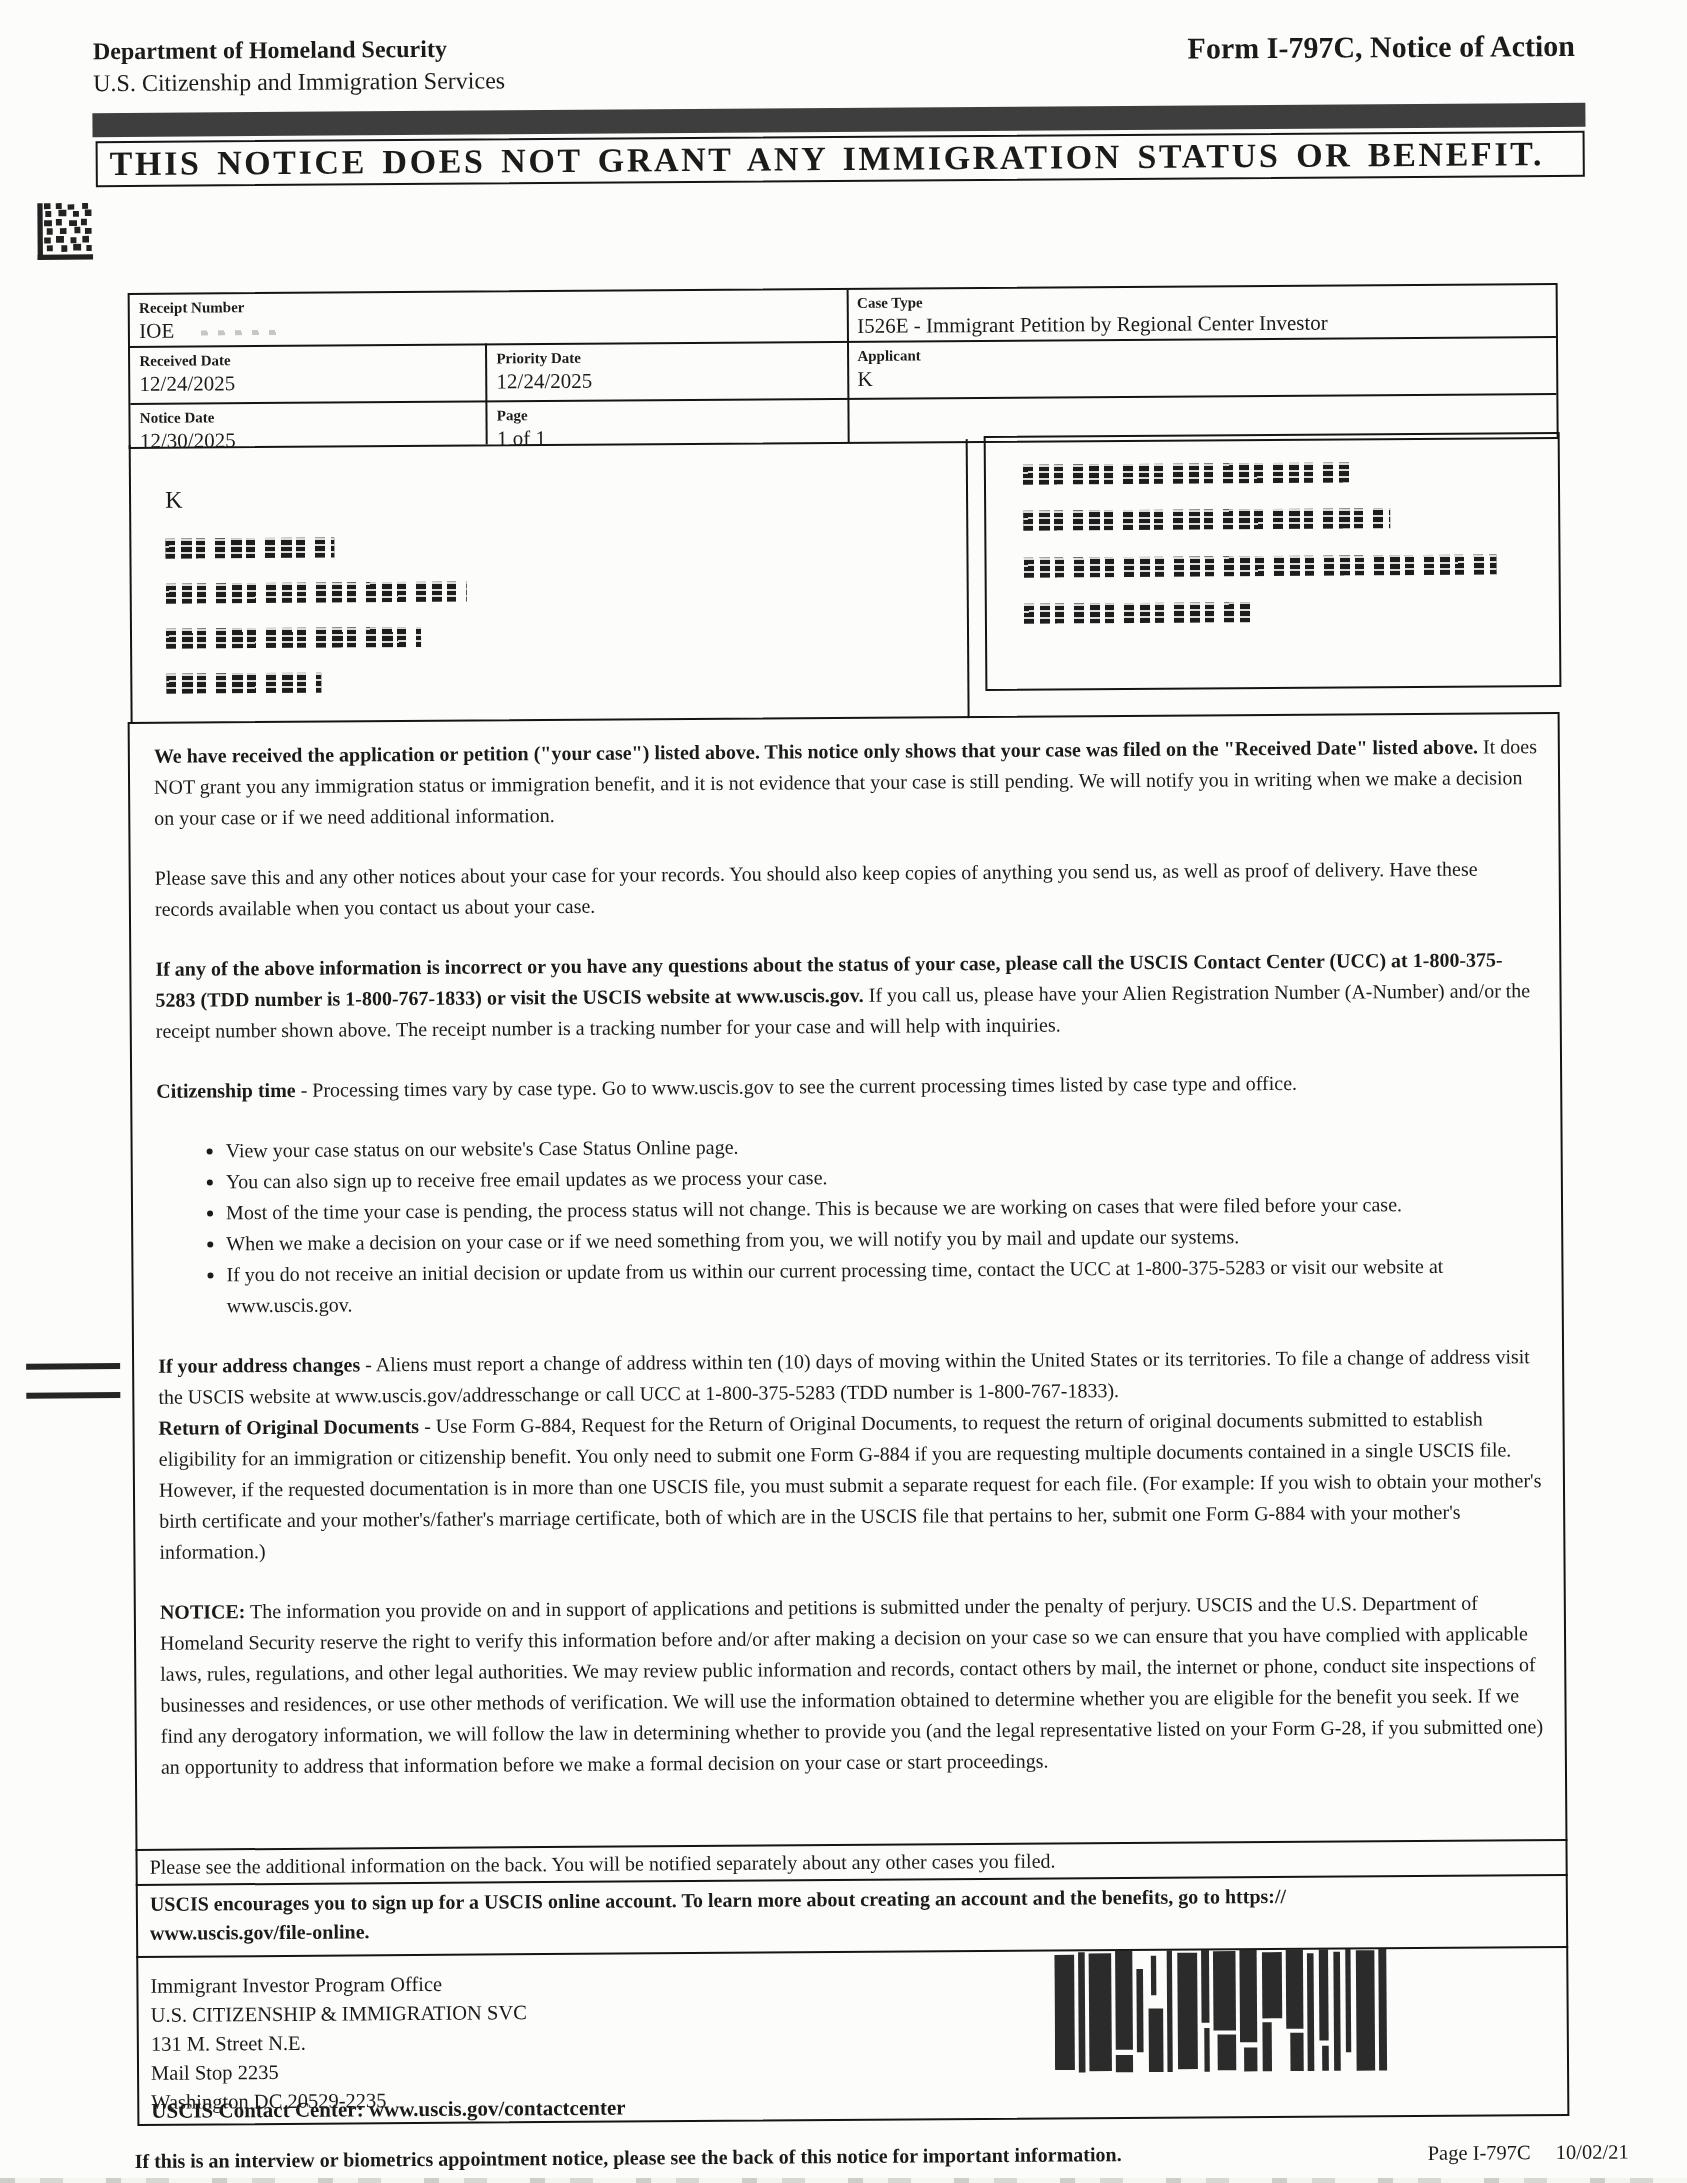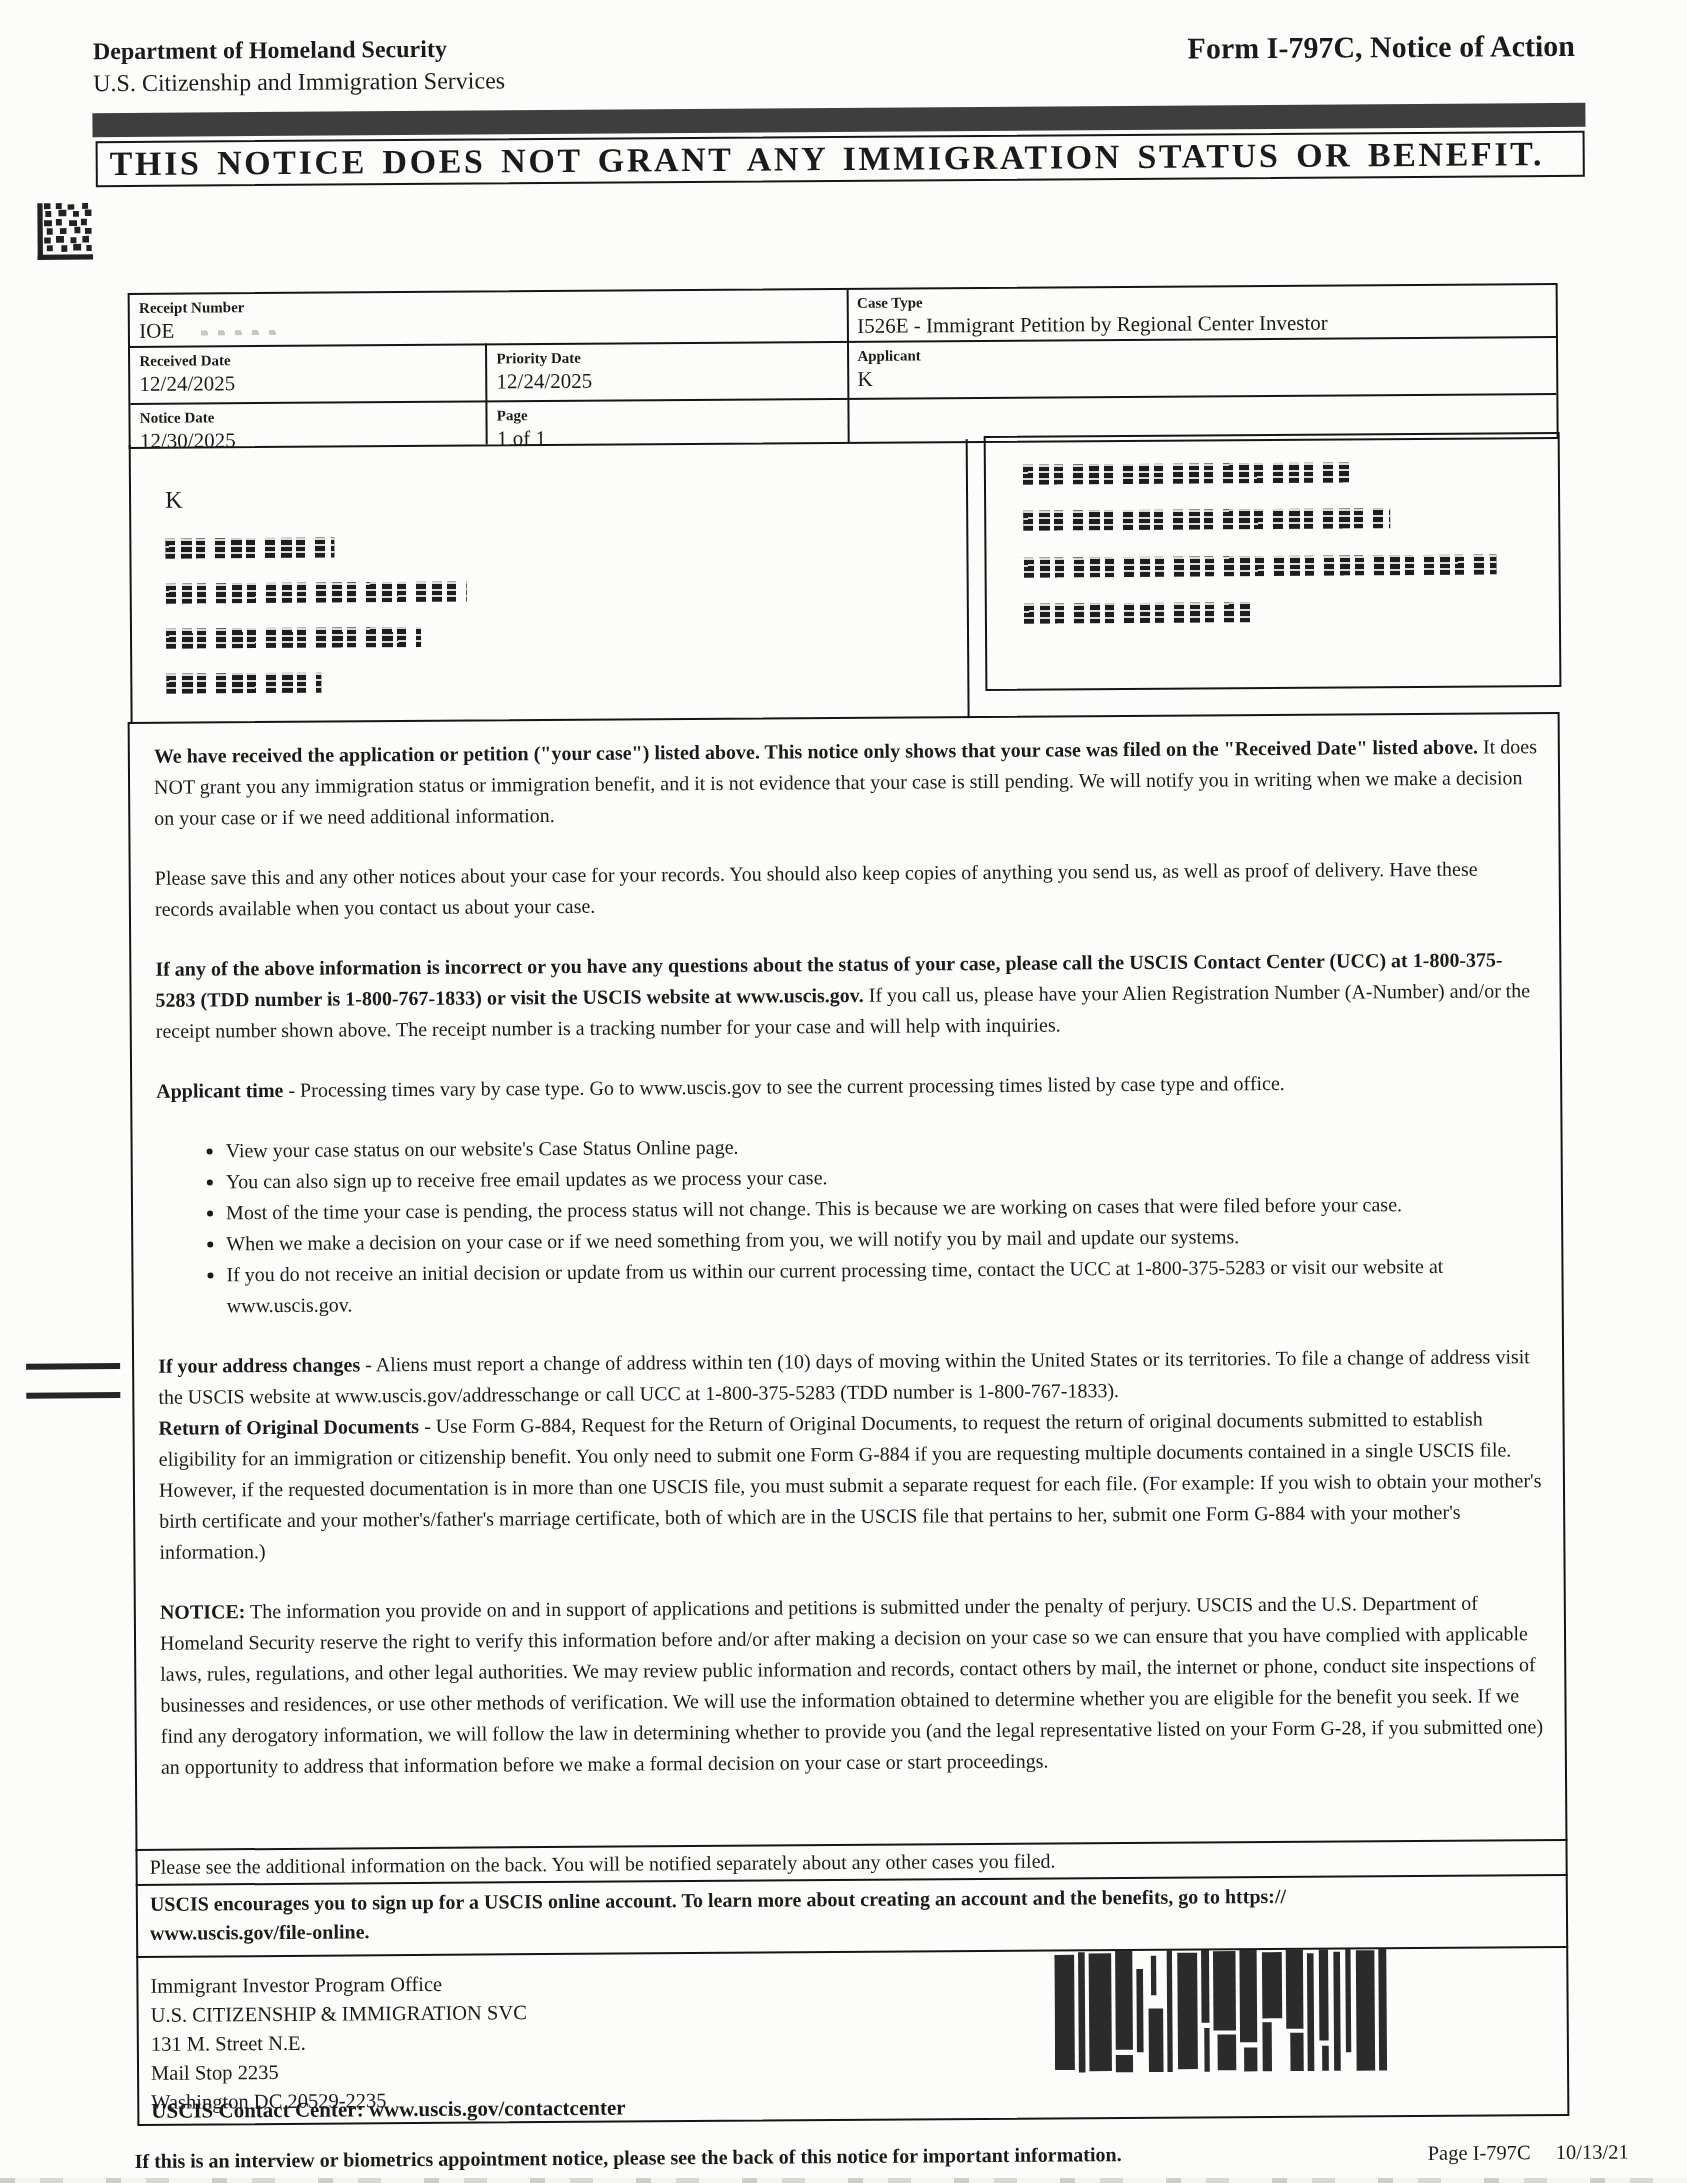--- a/index.html
+++ b/index.html
@@ -174,21 +174,21 @@
     <div class="redact" style="width:367px;"></div>
     <div class="redact" style="width:473px;"></div>
     <div class="redact" style="width:228px;"></div>
   </div>
 
   <div class="bodybox">
     <div class="flow">
       <p><b class="bold">We have received the application or petition ("your case") listed above. This notice only shows that your case was filed on the "Received Date" listed above.</b><span>  It does NOT grant you any immigration status or immigration benefit, and it is not evidence that your case is still pending. We will notify you in writing when we make a decision on your case or if we need additional information.</span></p>
       <p>Please save this and any other notices about your case for your records. You should also keep copies of anything you send us, as well as proof of delivery. Have these records available when you contact us about your case.</p>
       <p><b class="bold">If any of the above information is incorrect or you have any questions about the status of your case, please call the USCIS Contact Center (UCC) at 1-800-375-5283 (TDD number is 1-800-767-1833) or visit the USCIS website at www.uscis.gov.</b><span> If you call us, please have your Alien Registration Number (A-Number) and/or the receipt number shown above. The receipt number is a tracking number for your case and will help with inquiries.</span></p>
-      <p><b class="bold">Applicant time</b><span> - Processing times vary by case type. Go to www.uscis.gov to see the current processing times listed by case type and office.</span></p>
+      <p><b class="bold">Citizenship time</b><span> - Processing times vary by case type. Go to www.uscis.gov to see the current processing times listed by case type and office.</span></p>
       <ul>
         <li>View your case status on our website's Case Status Online page.</li>
         <li>You can also sign up to receive free email updates as we process your case.</li>
         <li>Most of the time your case is pending, the process status will not change. This is because we are working on cases that were filed before your case.</li>
         <li>When we make a decision on your case or if we need something from you, we will notify you by mail and update our systems.</li>
         <li>If you do not receive an initial decision or update from us within our current processing time, contact the UCC at 1-800-375-5283 or visit our website at www.uscis.gov.</li>
       </ul>
       <p class="nogap"><b class="bold">If your address changes</b><span> - Aliens must report a change of address within ten (10) days of moving within the United States or its territories. To file a change of address visit the USCIS website at www.uscis.gov/addresschange or call UCC at 1-800-375-5283 (TDD number is 1-800-767-1833).</span></p>
       <p><b class="bold">Return of Original Documents</b><span> - Use Form G-884, Request for the Return of Original Documents, to request the return of original documents submitted to establish eligibility for an immigration or citizenship benefit. You only need to submit one Form G-884 if you are requesting multiple documents contained in a single USCIS file. However, if the requested documentation is in more than one USCIS file, you must submit a separate request for each file. (For example: If you wish to obtain your mother's birth certificate and your mother's/father's marriage certificate, both of which are in the USCIS file that pertains to her, submit one Form G-884 with your mother's information.)</span></p>
       <p><b class="bold">NOTICE:</b><span> The information you provide on and in support of applications and petitions is submitted under the penalty of perjury. USCIS and the U.S. Department of Homeland Security reserve the right to verify this information before and/or after making a decision on your case so we can ensure that you have complied with applicable laws, rules, regulations, and other legal authorities. We may review public information and records, contact others by mail, the internet or phone, conduct site inspections of businesses and residences, or use other methods of verification. We will use the information obtained to determine whether you are eligible for the benefit you seek. If we find any derogatory information, we will follow the law in determining whether to provide you (and the legal representative listed on your Form G-28, if you submitted one) an opportunity to address that information before we make a formal decision on your case or start proceedings.</span></p>
@@ -246,19 +246,19 @@
     </div>
 
     <div class="contact">USCIS Contact Center: www.uscis.gov/contactcenter</div>
   </div>
 
   <div class="dash1"></div>
   <div class="dash2"></div>
 
   <div class="pfoot-left">If this is an interview or biometrics appointment notice, please see the back of this notice for important information.</div>
   <div class="pfoot-right">
-    <span>Page I-797C</span><span>10/13/21</span>
+    <span>Page I-797C</span><span>10/02/21</span>
   </div>
 
  </div>
  <div class="bottom-noise"></div>
 </div>
 
 
 </body></html>

